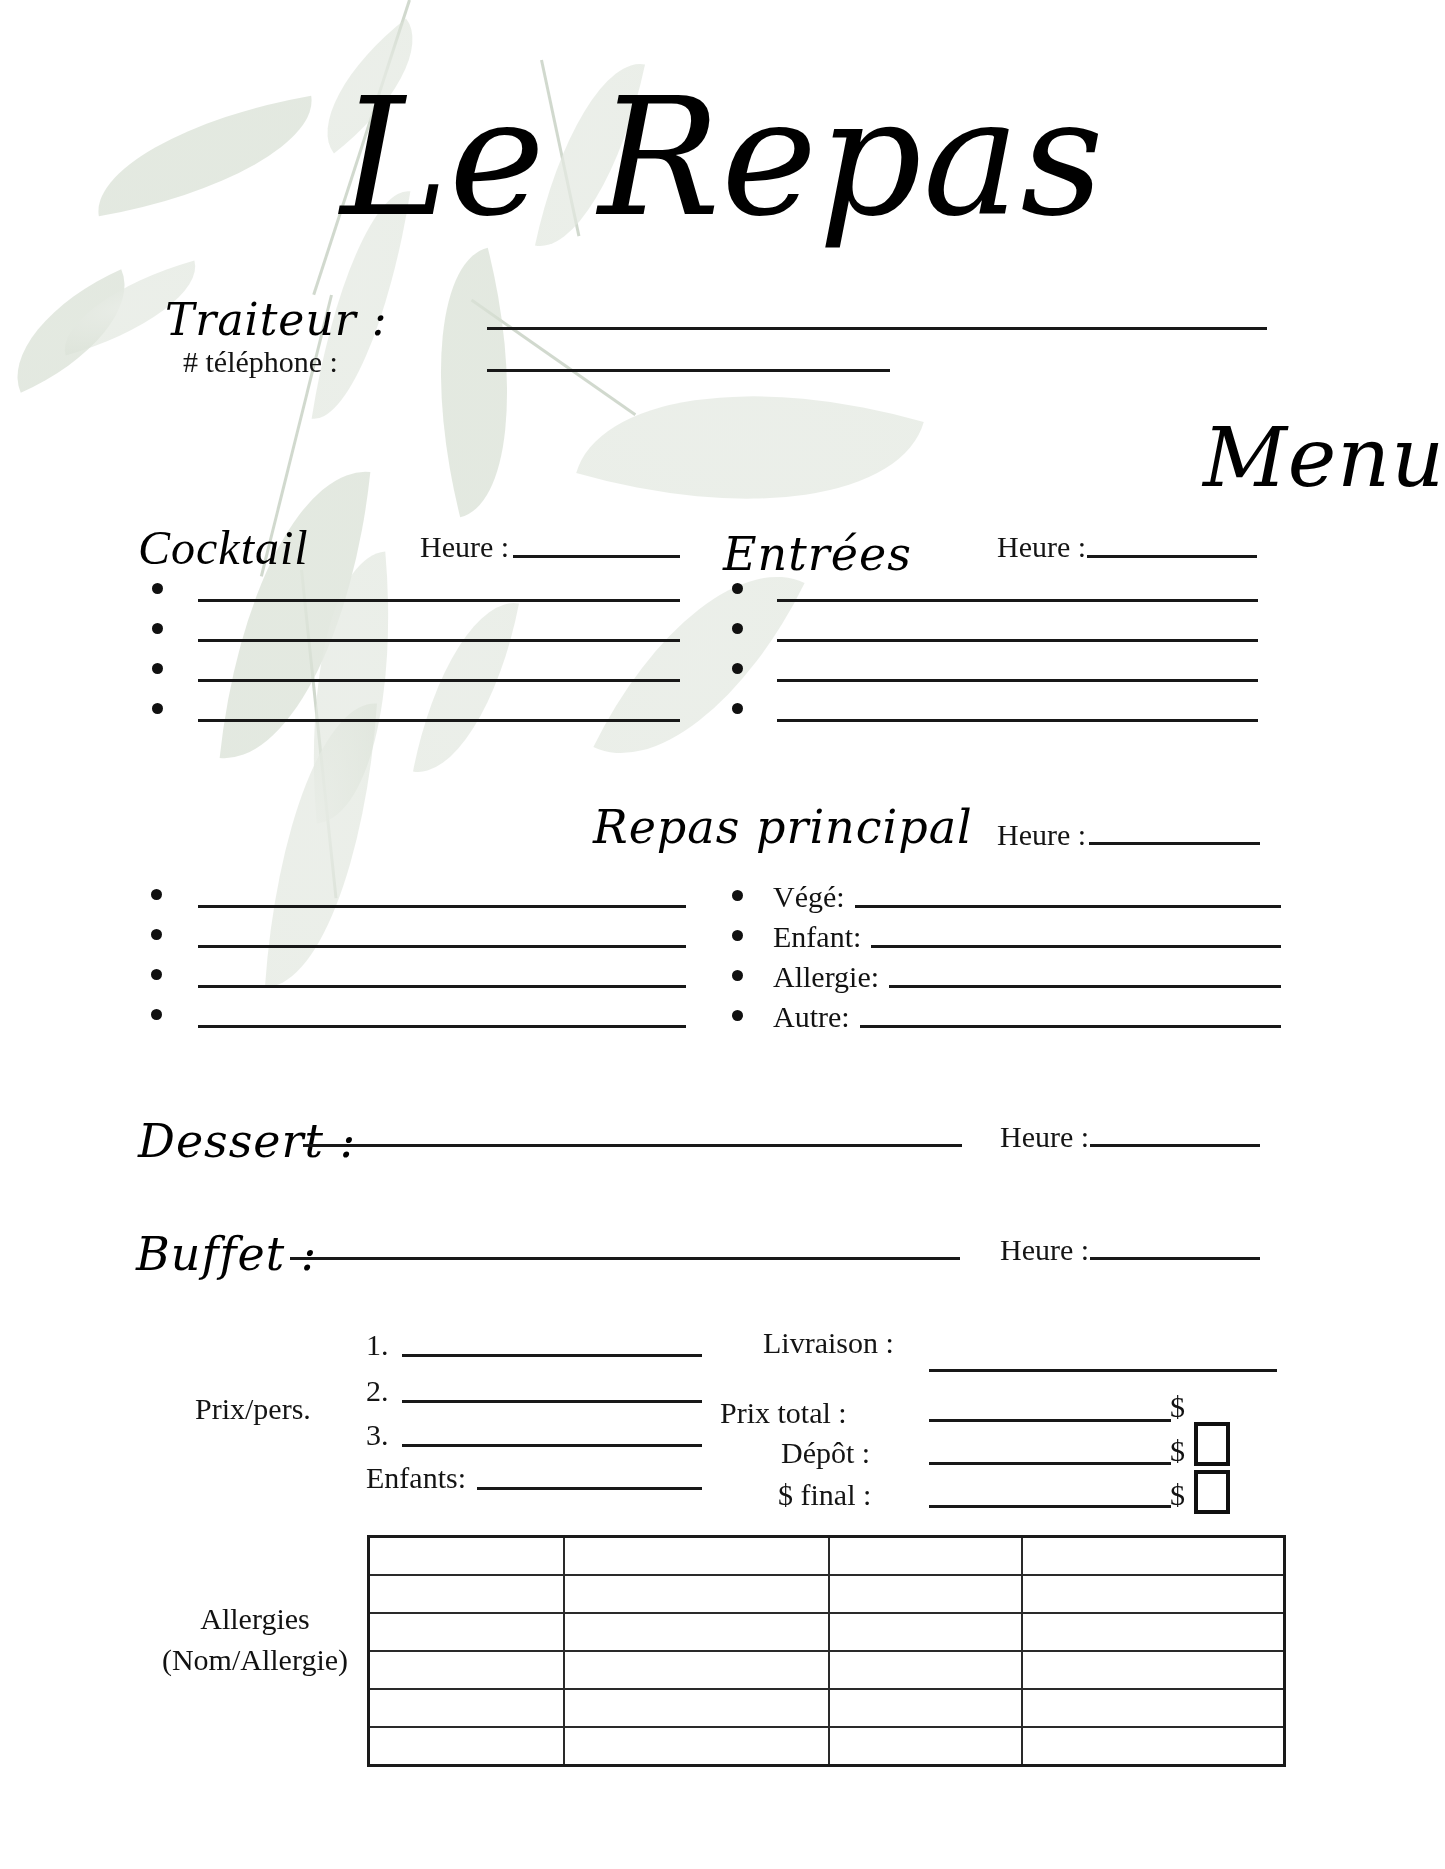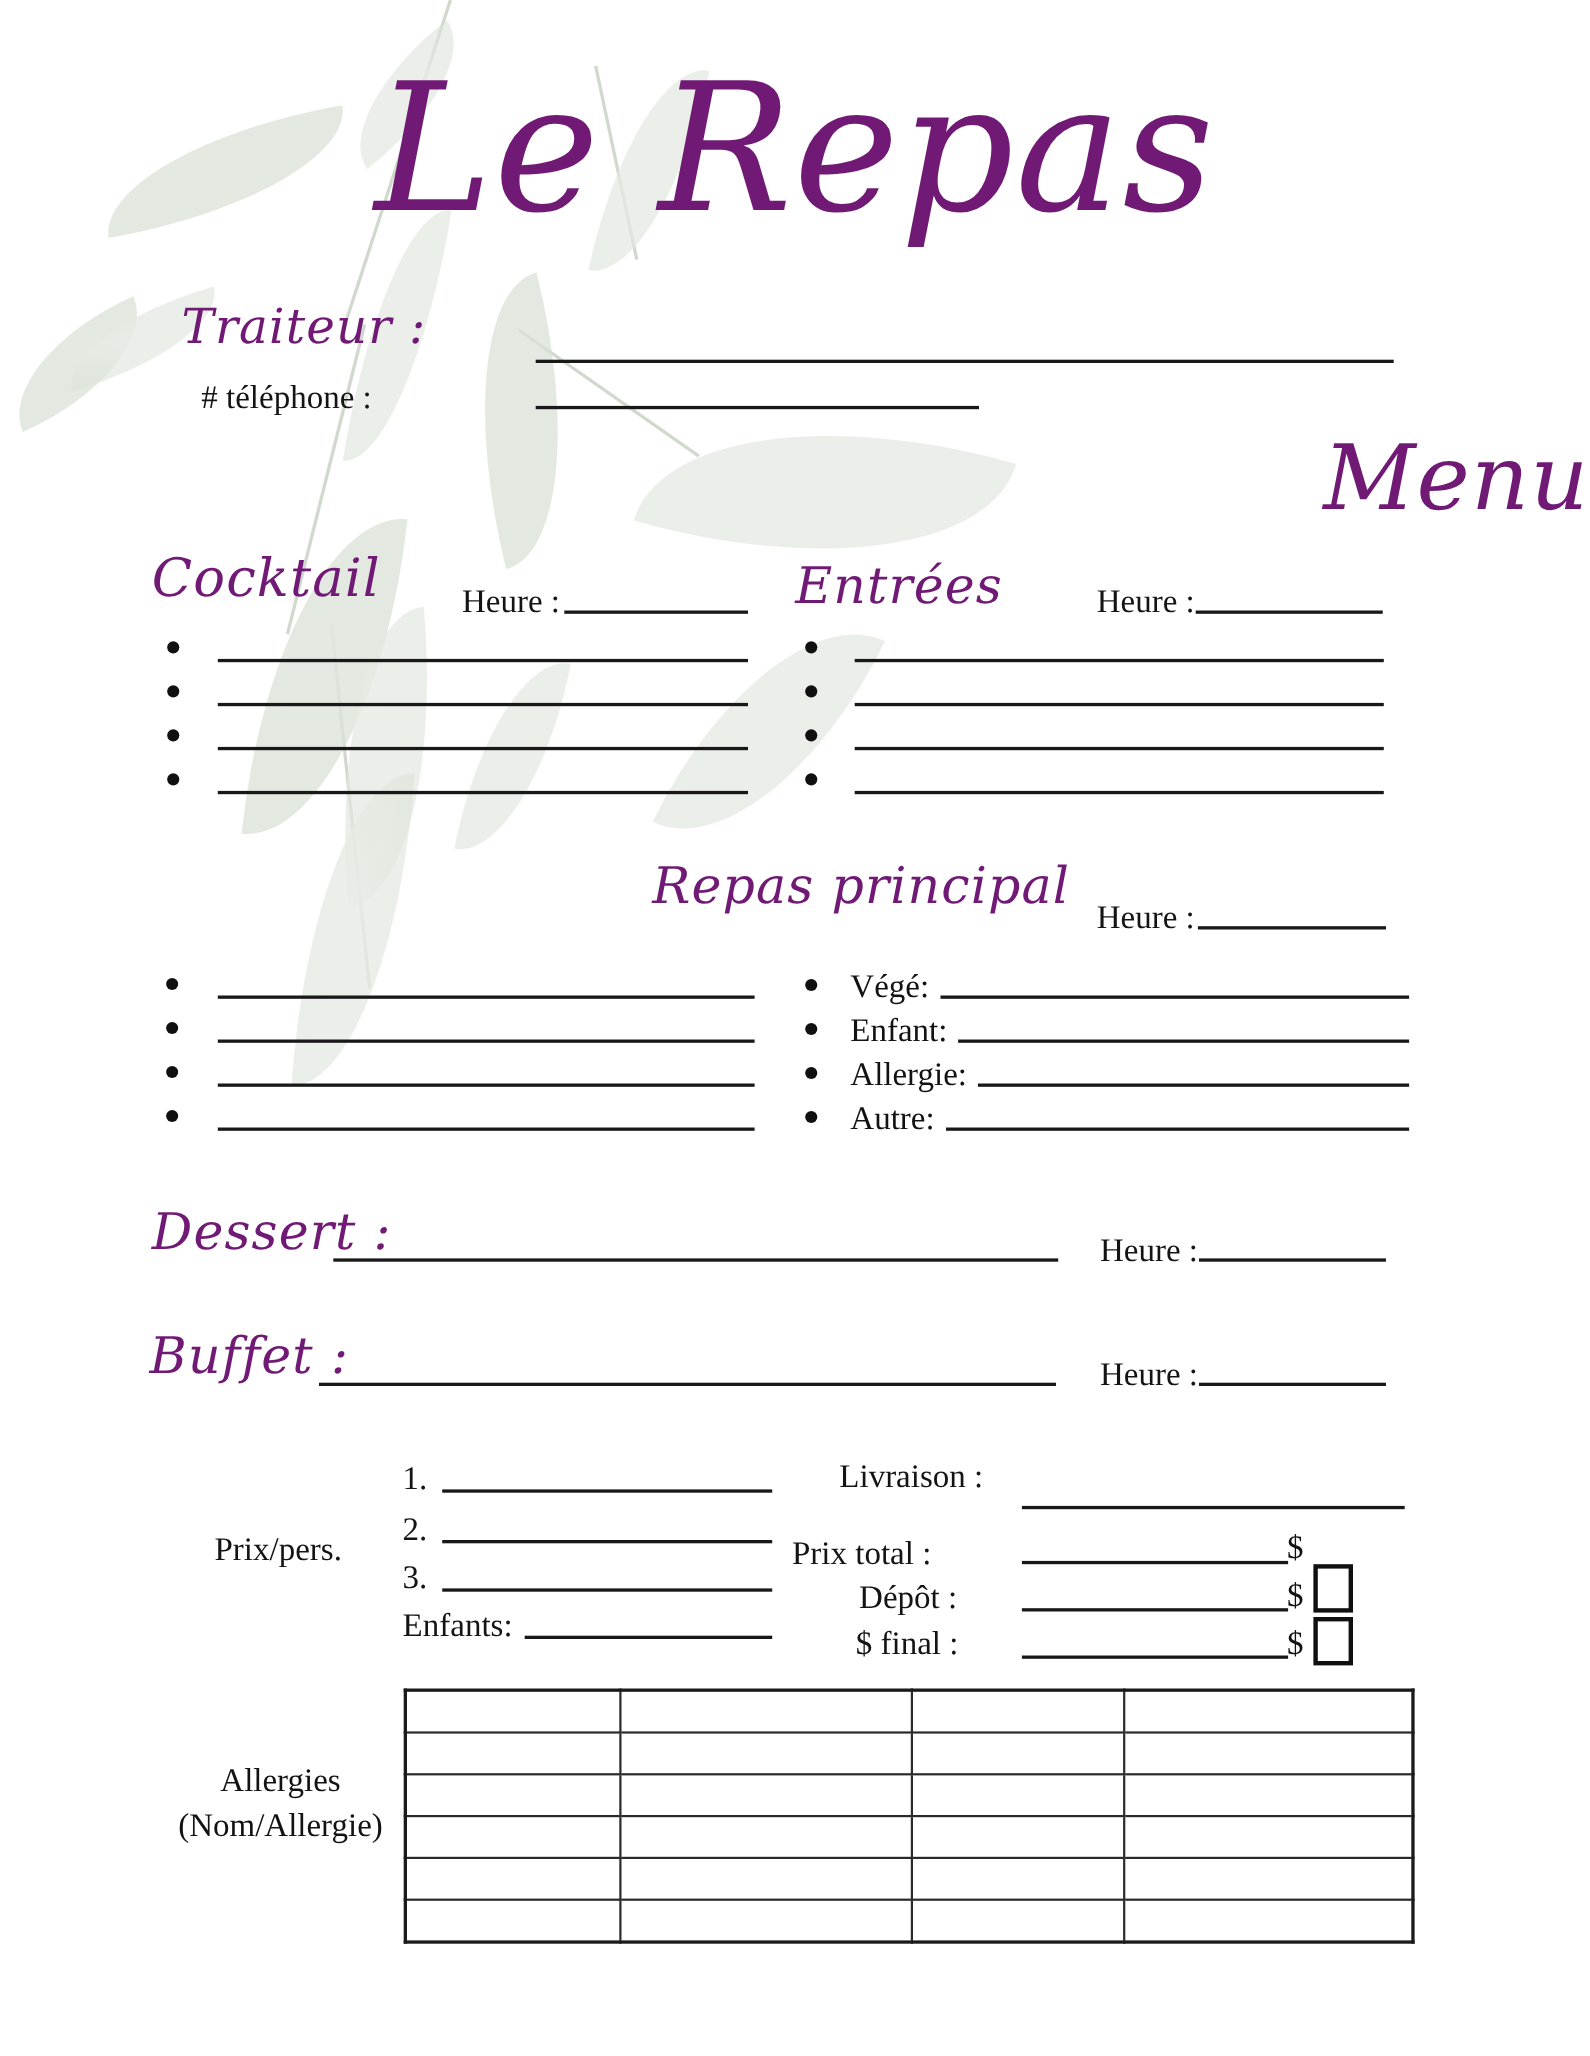--- a/index.html
+++ b/index.html
@@ -24,23 +24,24 @@
     width:3px;
     background: rgba(198,208,194,0.8);
     transform-origin: top center;
   }
   
   .content { position:absolute; inset:0; z-index:1; }
   .abs { position:absolute; }
   .script {
     font-family:"DejaVu Serif", serif;
     font-style:italic;
-    color:#701a75;
+    color:#000000;
     white-space:nowrap;
     letter-spacing:1px;
+    margin-top:22px;
   }
   .label {
     font-family:"Liberation Serif", serif;
     font-size:30px;
     color:#141414;
     white-space:nowrap;
   }
   .fl { position:absolute; height:0; border-bottom:3px solid #181818; }
   .bullet {
     position:absolute; width:11px; height:11px;
@@ -106,21 +107,21 @@
     <div class="abs script" style="left:0; right:0; top:42px; text-align:center; font-size:162px;">Le Repas</div>
 
     <div class="abs script" style="left:165px; top:272px; font-size:44px;">Traiteur :</div>
     <div class="fl" style="left:487px; top:327px; width:780px;"></div>
 
     <div class="abs label" style="left:183px; top:345px;"># téléphone :</div>
     <div class="fl" style="left:487px; top:369px; width:403px;"></div>
 
     <div class="abs script" style="left:0; right:0; top:388px; text-align:right; font-size:82px;">Menu</div>
 
-    <div class="abs script" style="left:138px; top:498px; font-size:48px;">Cocktail</div>
+    <div class="abs script" style="left:138px; top:498px; font-size:48px;font-family:Liberation Serif, serif;">Cocktail</div>
     <div class="abs label" style="left:420px; top:530px;">Heure :</div>
     <div class="fl" style="left:513px; top:555px; width:167px;"></div>
     <div class="bullet" style="left:152px; top:583px;"></div>
     <div class="fl" style="left:198px; top:599px; width:482px;"></div>
     <div class="bullet" style="left:152px; top:623px;"></div>
     <div class="fl" style="left:198px; top:639px; width:482px;"></div>
     <div class="bullet" style="left:152px; top:663px;"></div>
     <div class="fl" style="left:198px; top:679px; width:482px;"></div>
     <div class="bullet" style="left:152px; top:703px;"></div>
     <div class="fl" style="left:198px; top:719px; width:482px;"></div>

